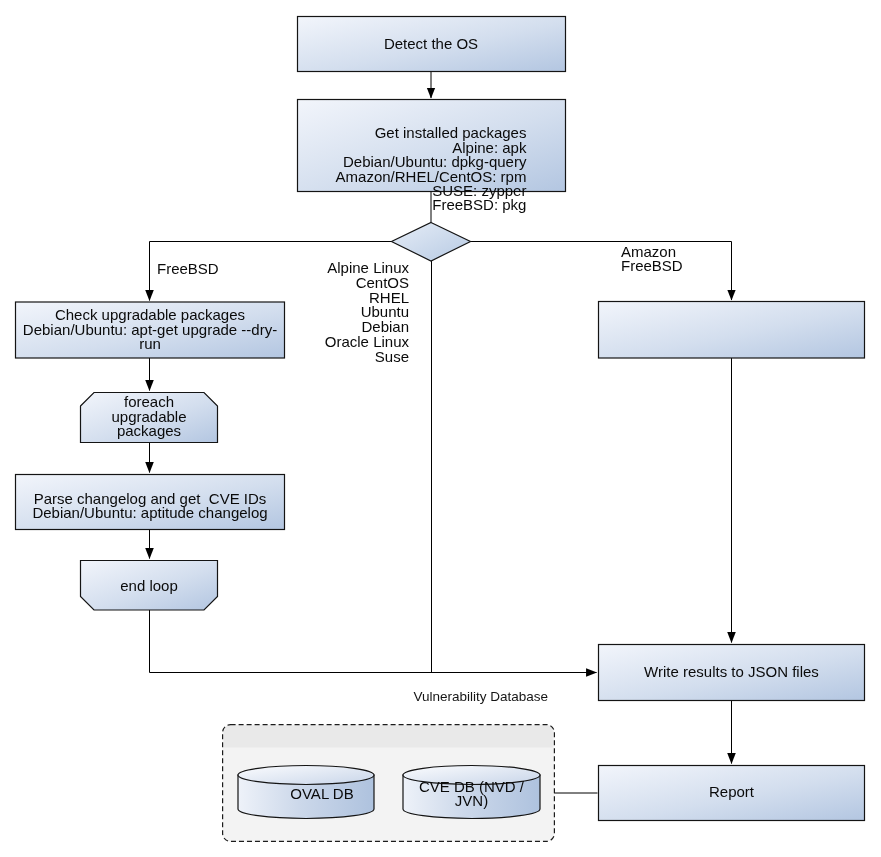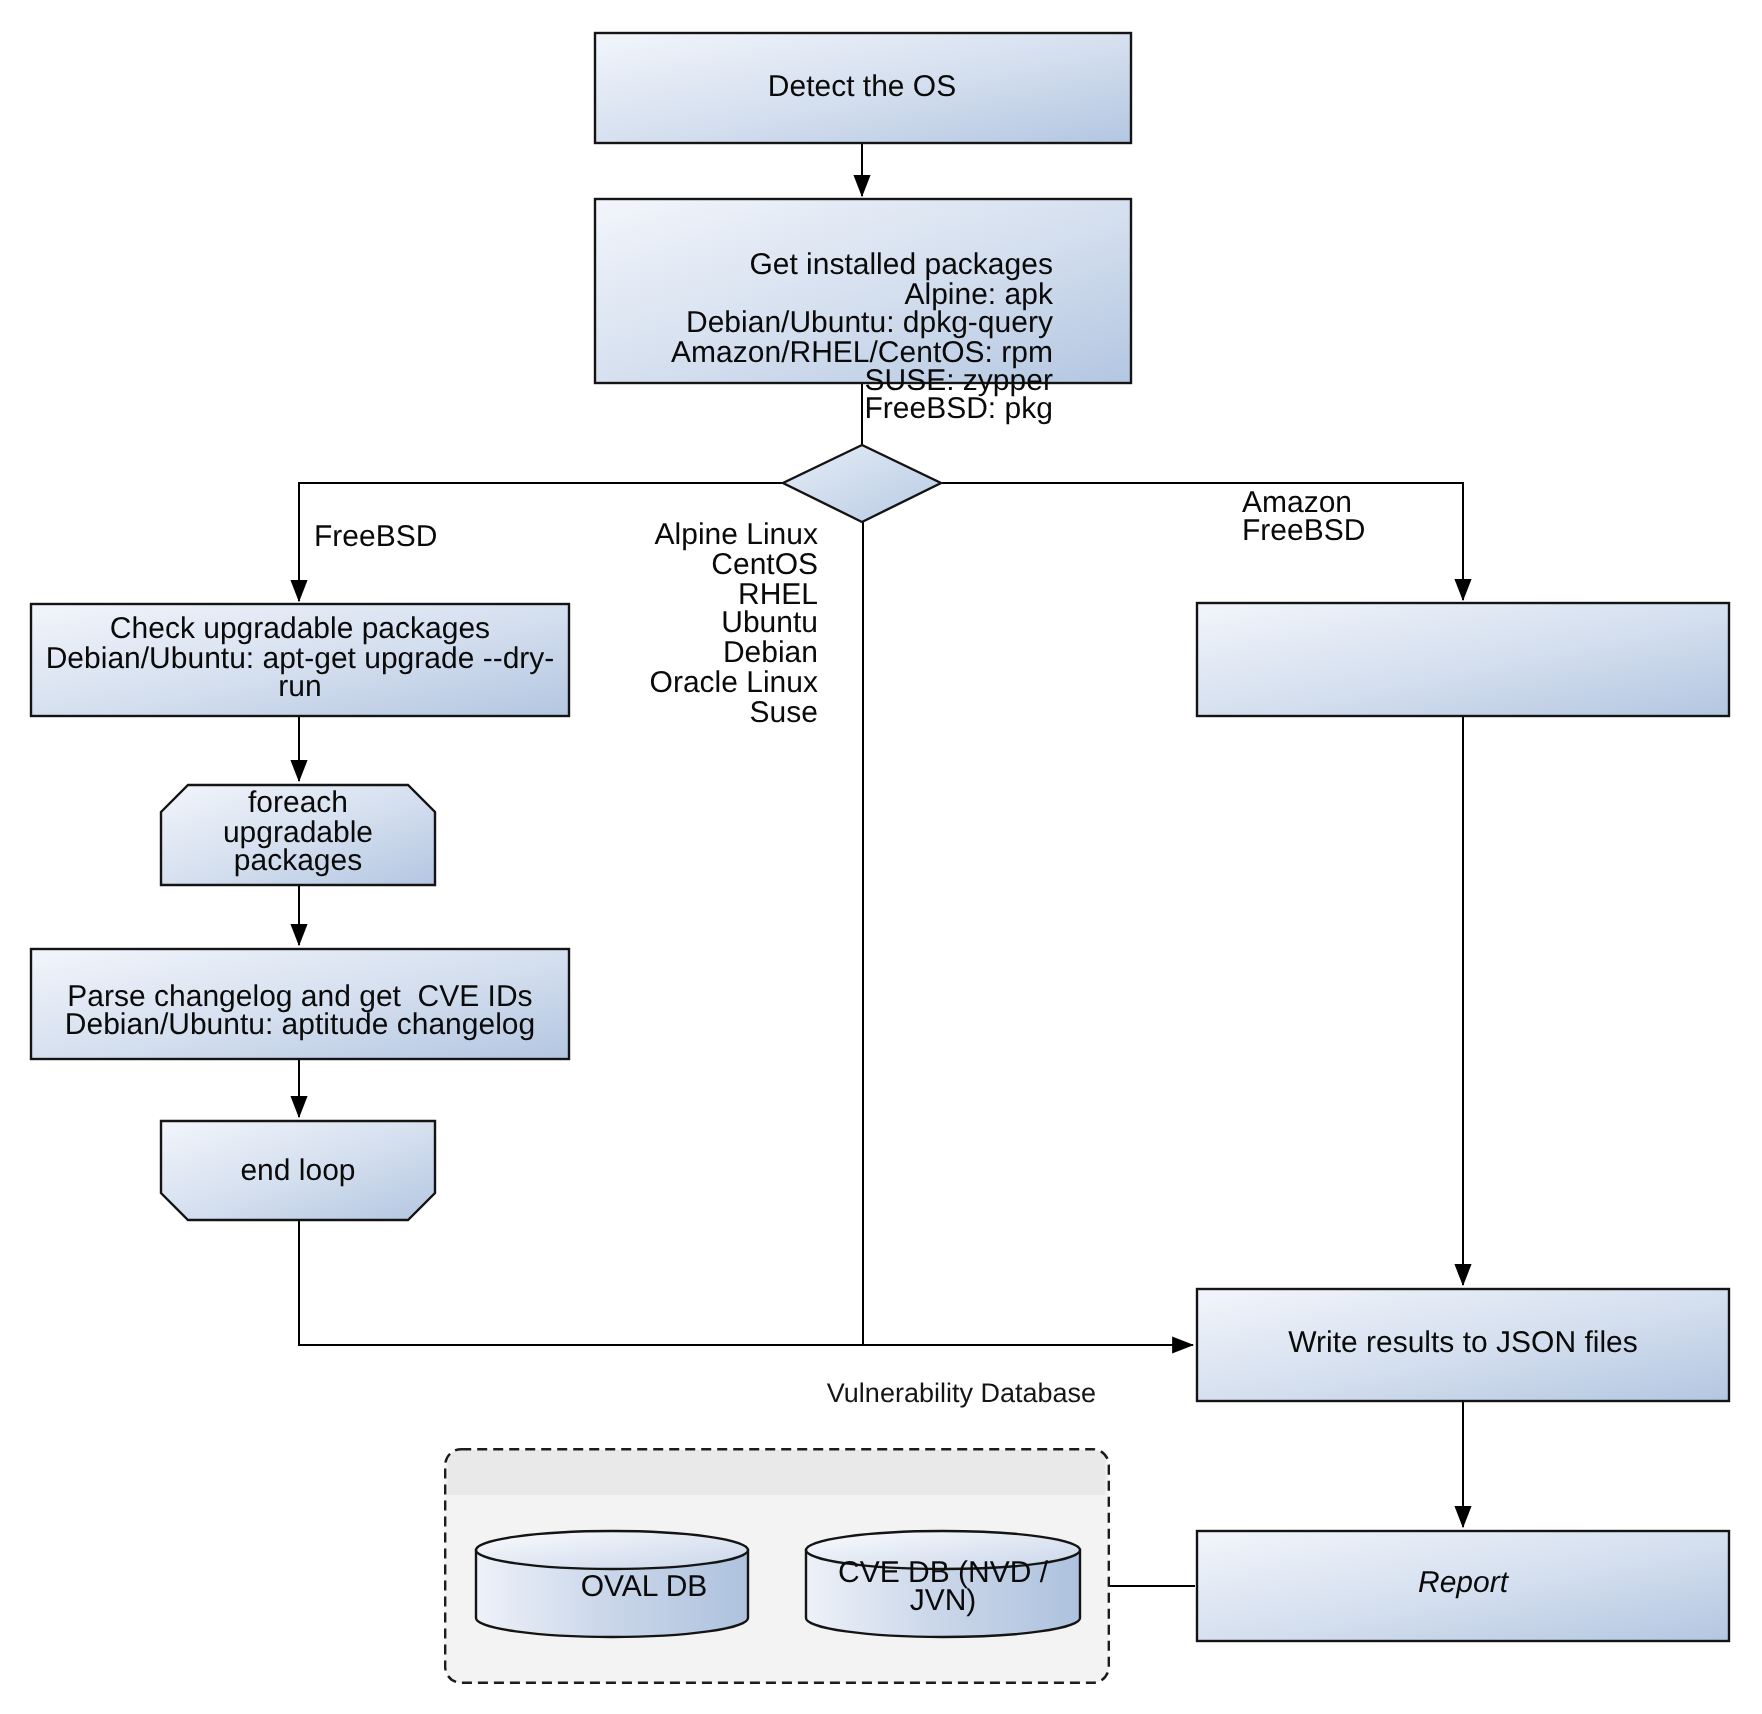--- a/index.html
+++ b/index.html
@@ -113,21 +113,21 @@
 
   <div class="lbl flexc" style="left:80px; top:560px; width:138px; height:52px;">
     <span>end loop</span>
   </div>
 
 
   <div class="lbl flexc" style="left:598px; top:644px; width:267px; height:57px;">
     <span>Write results to JSON files</span>
   </div>
 
-  <div class="lbl flexc" style="left:598px; top:765px; width:267px; height:55px;font-style:italic;">
+  <div class="lbl flexc" style="left:598px; top:765px; width:267px; height:55px;">
     <span>Report</span>
   </div>
 
   <div class="lbl edge-lbl" style="left:157px; top:262px; width:130px;">FreeBSD</div>
 
   <div class="lbl edge-lbl" style="left:621px; top:245px; width:120px;">Amazon
 FreeBSD</div>
 
   <div class="lbl os-list" style="left:259px; top:261px; width:150px;">Alpine Linux
 CentOS

